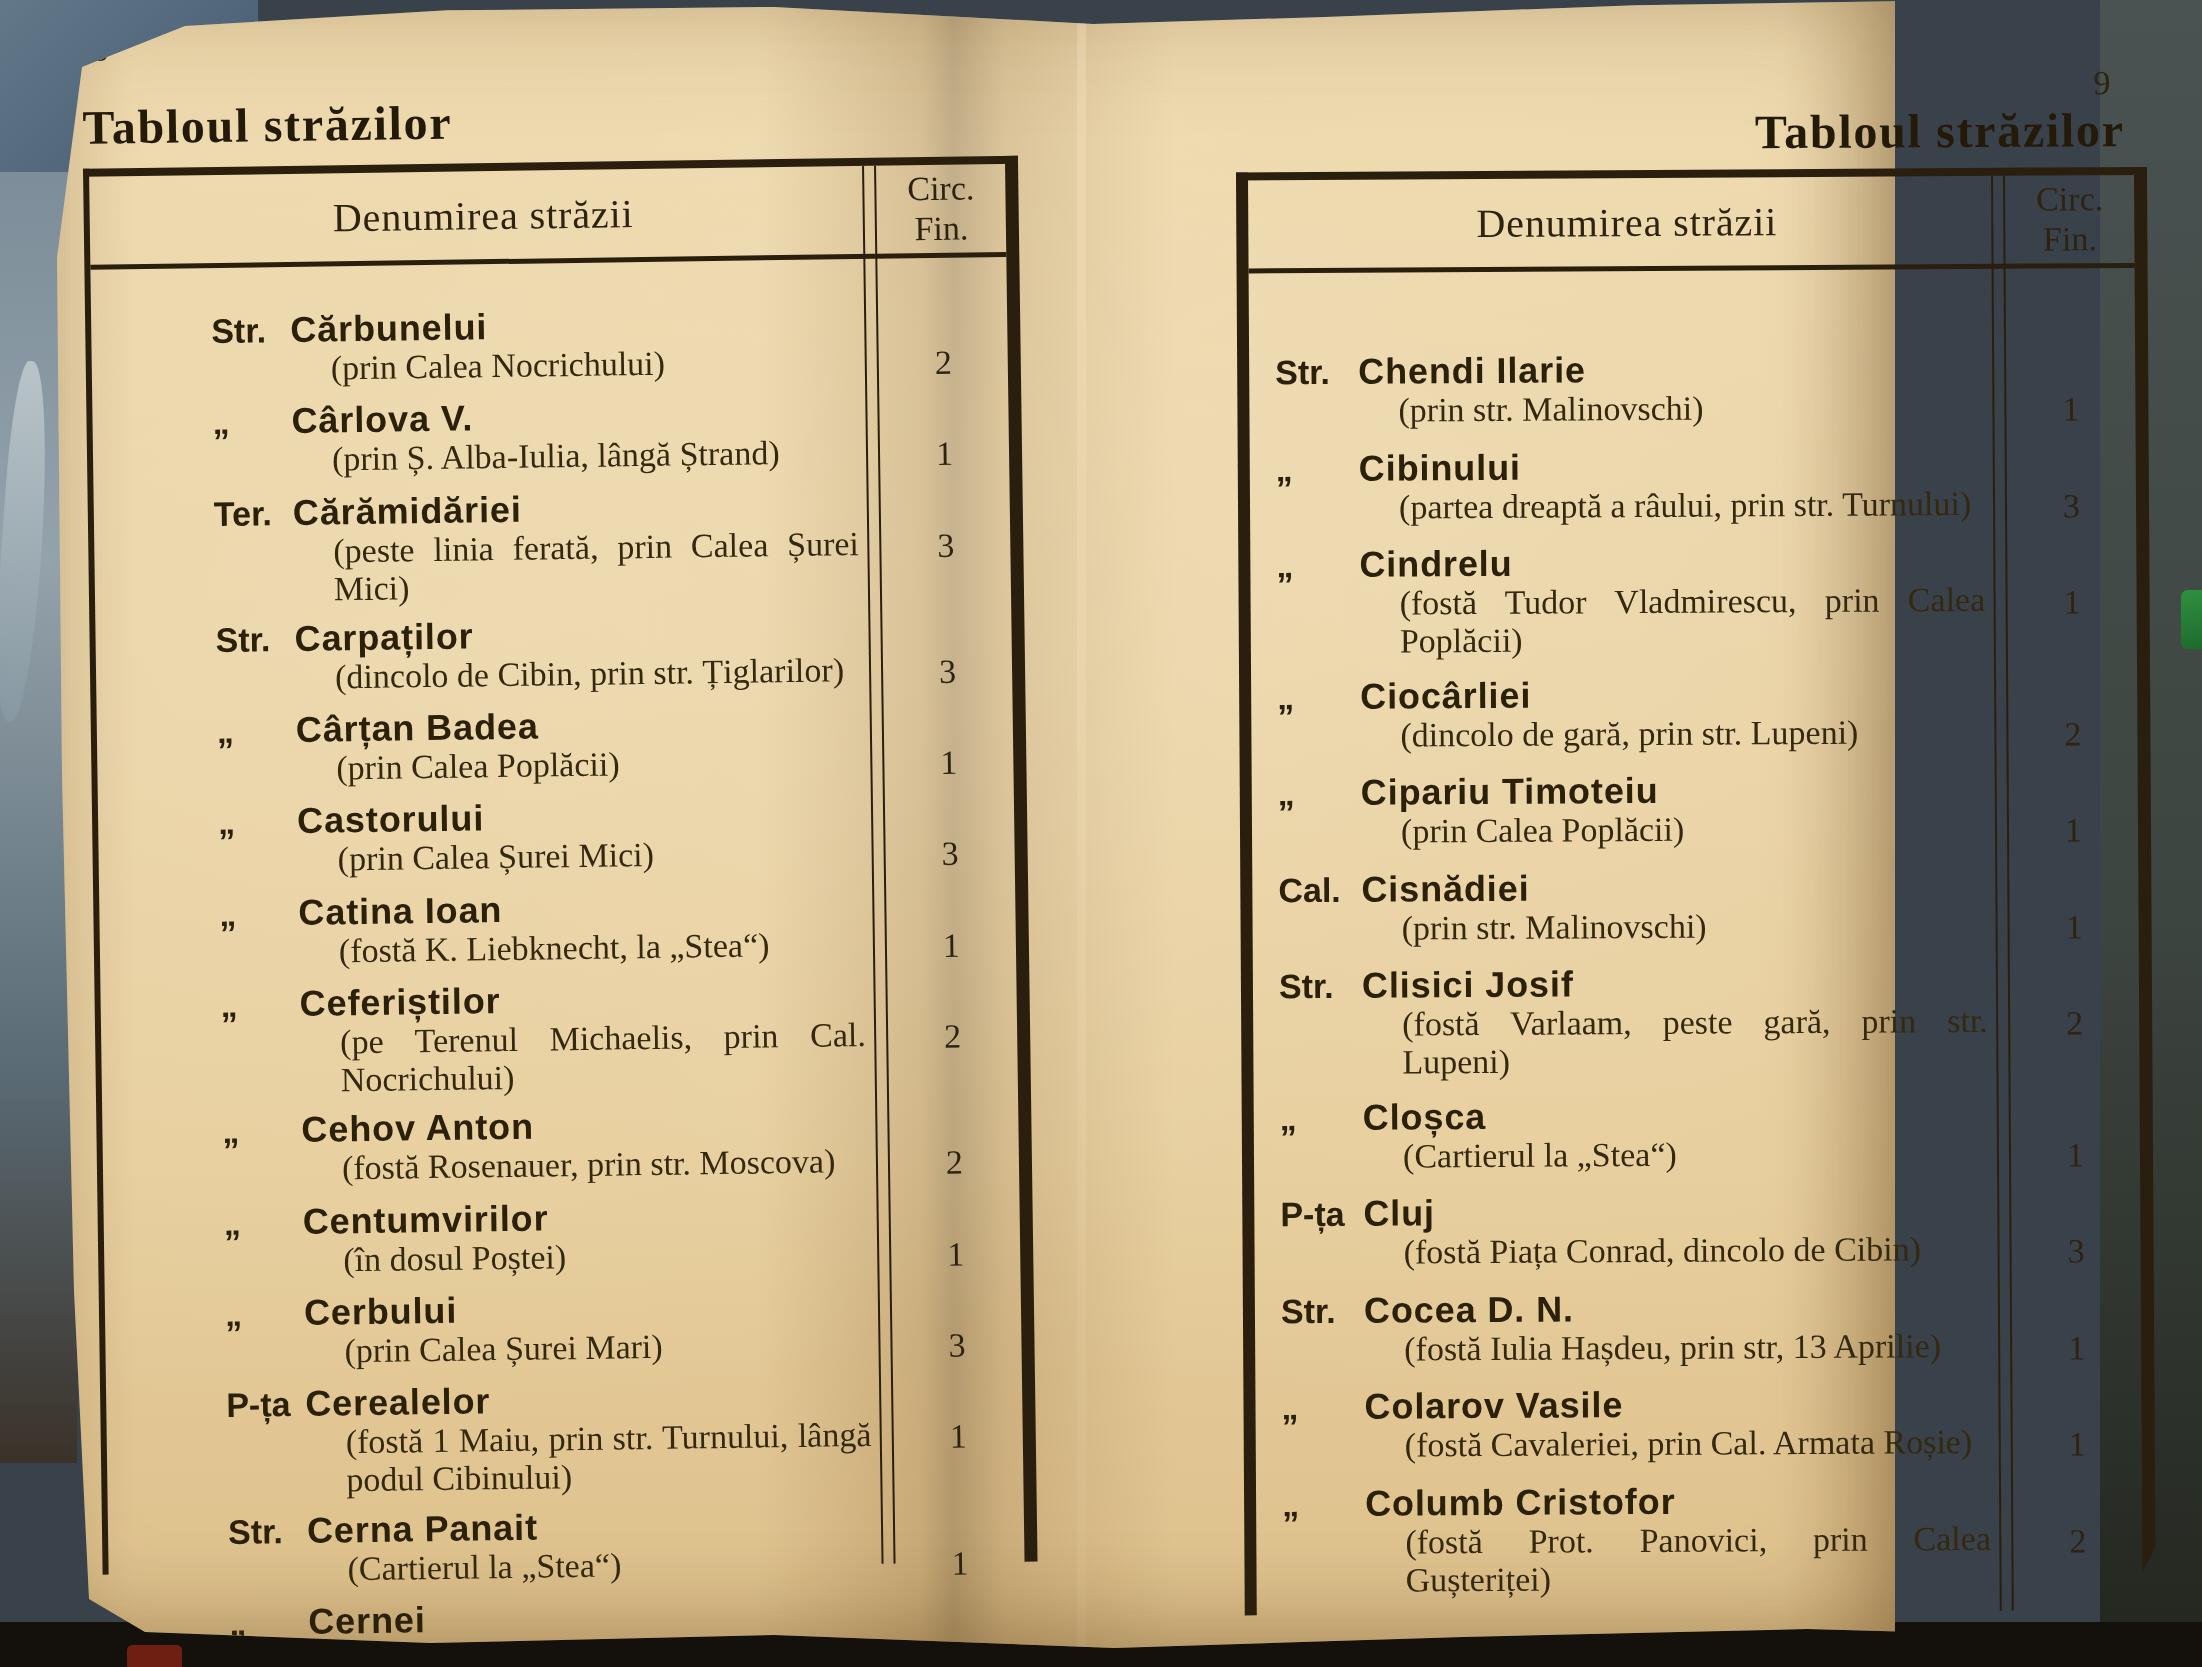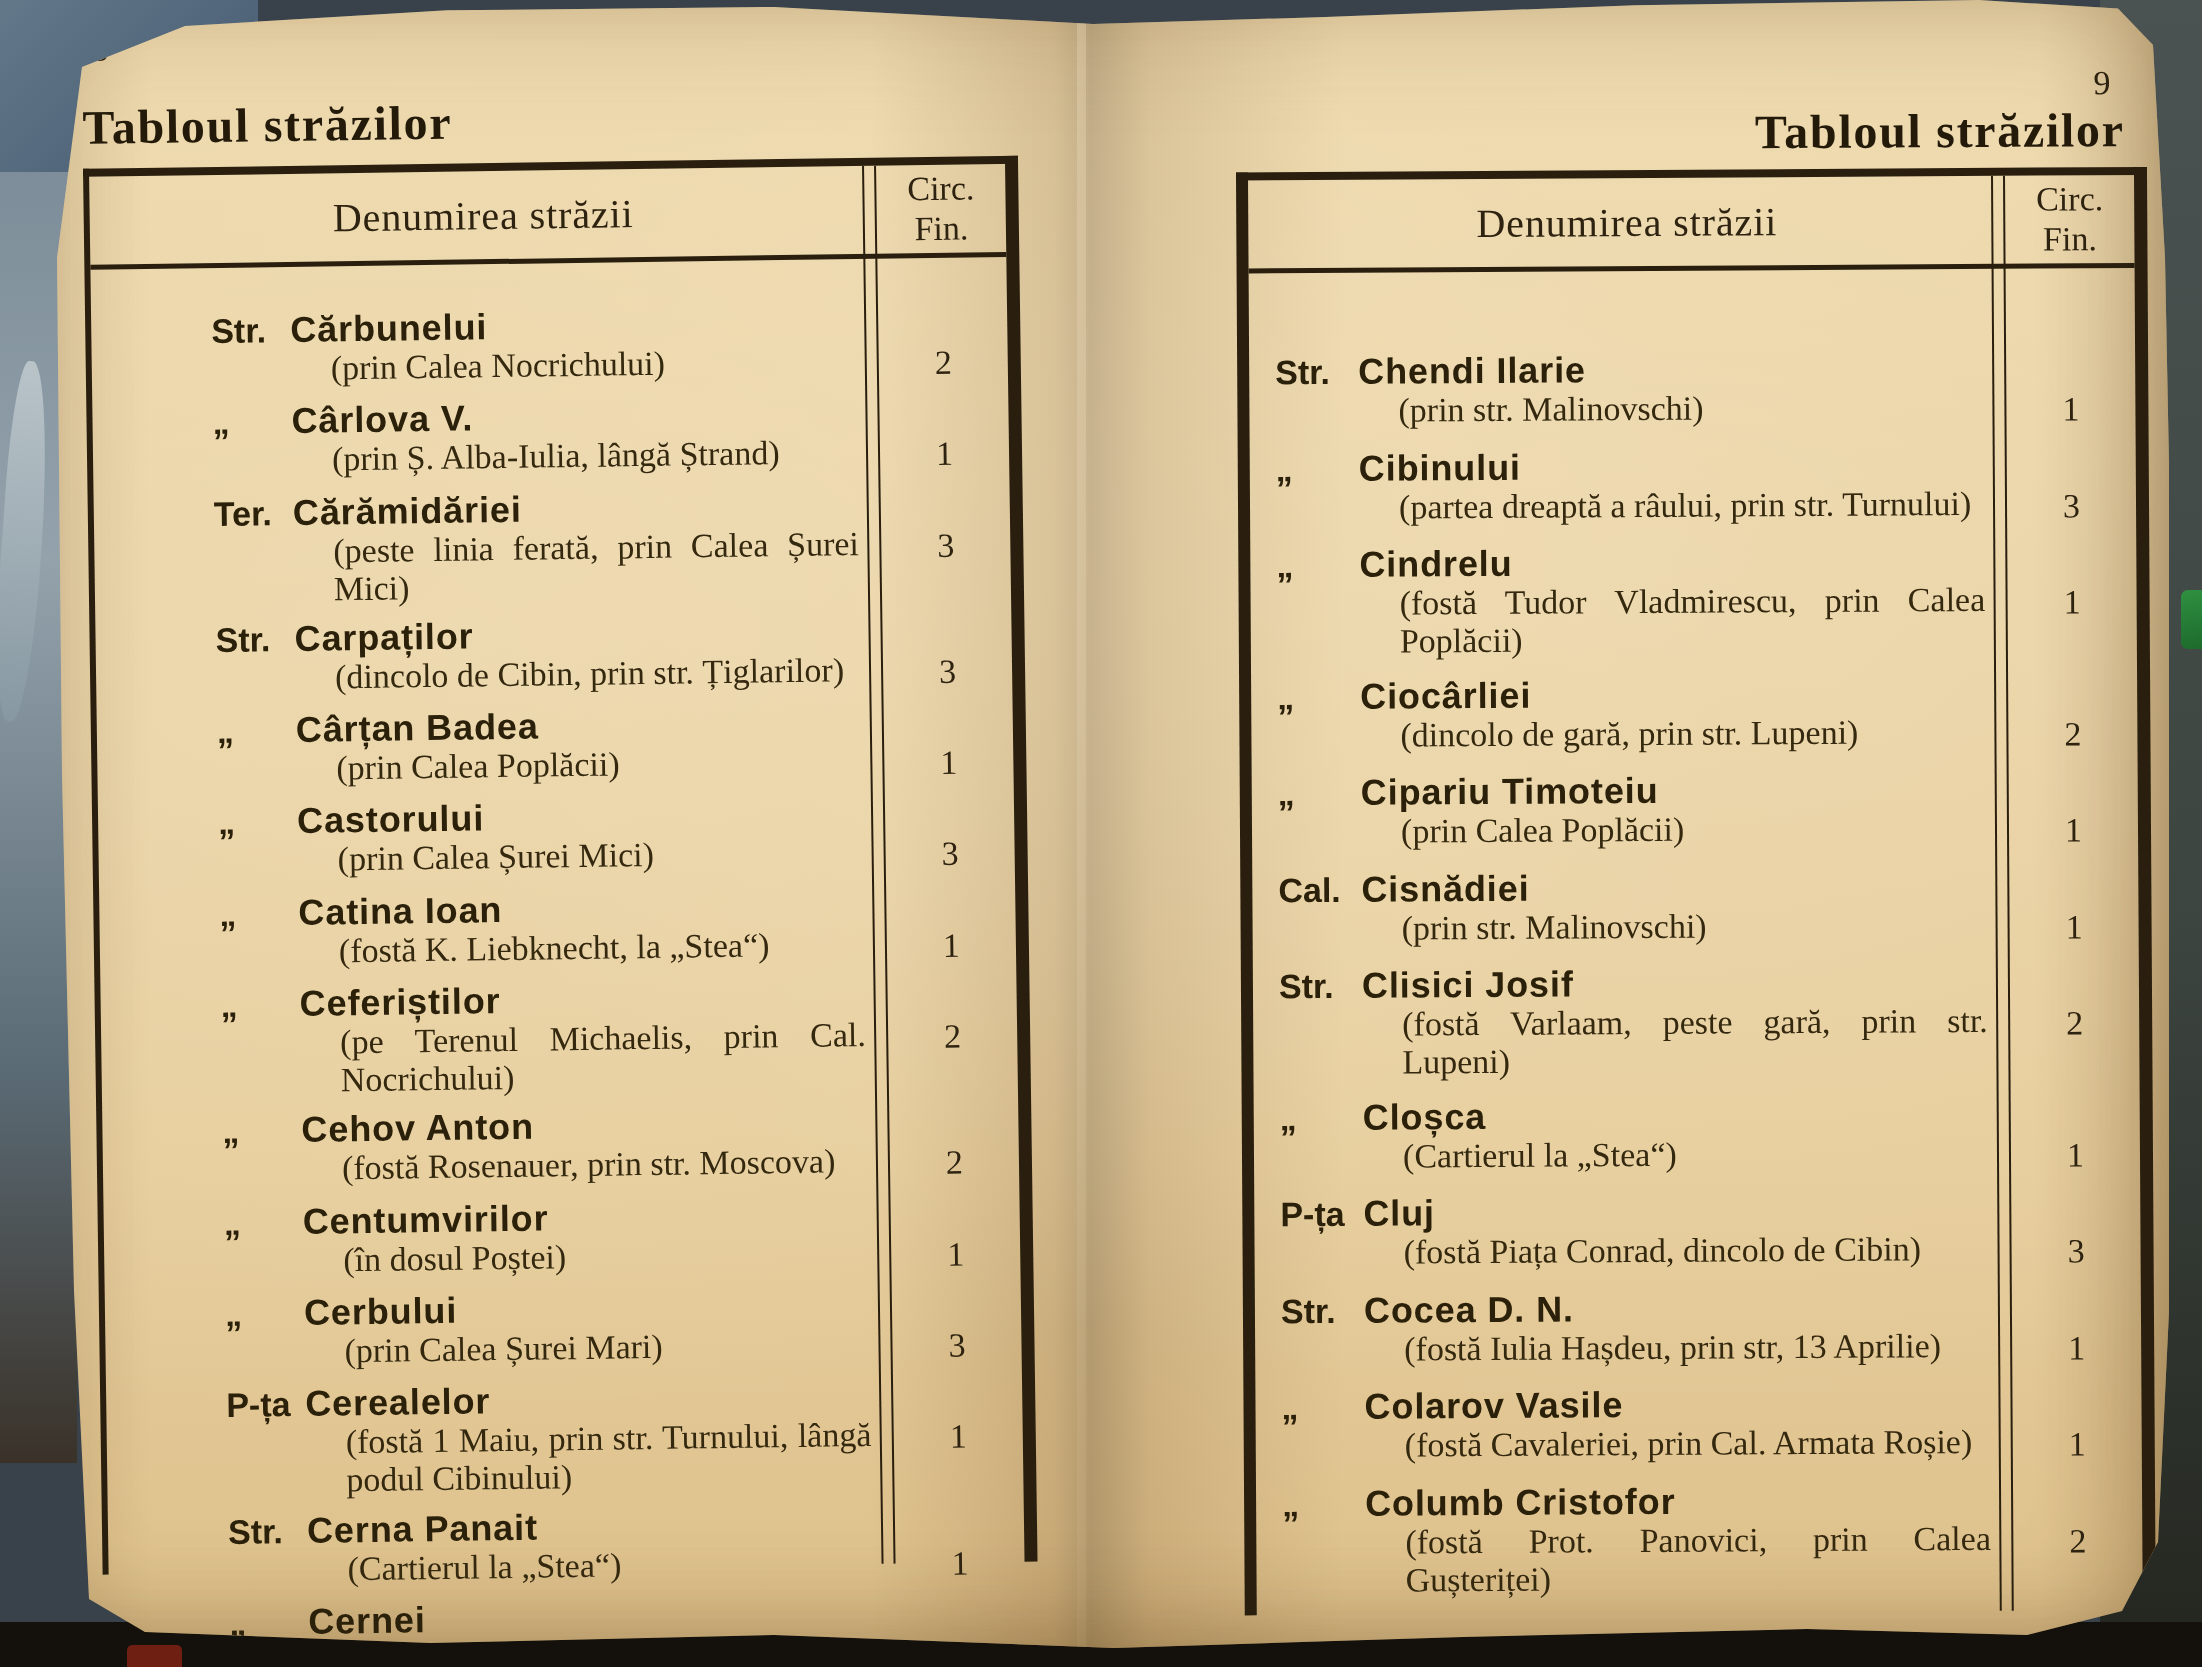--- a/index.html
+++ b/index.html
@@ -12,21 +12,21 @@
     background:linear-gradient(180deg,#7d8d99 0%,#93a2ab 30%,#5a6a74 70%,#3a3229 100%);}
   .torn-edge{position:absolute;left:1.7px;top:361px;width:40px;height:361px;border-radius:40% 60% 50% 50%;
     background:linear-gradient(180deg,#b9c4c9,#8798a2);transform:rotate(4deg);}
   .bg-right{position:absolute;right:0;top:0;width:103px;height:1667px;
     background:linear-gradient(180deg,#4a5352 0%,#3d4540 55%,#23261f 100%);}
   .bg-bottom{position:absolute;left:0;bottom:0;width:2203px;height:45px;background:#14110c;}
   .red-mark{position:absolute;left:127px;bottom:0;width:55px;height:22.4px;background:#6e1f12;border-radius:5.2px 5.2px 0 0;}
   .green-mark{position:absolute;right:0;top:590px;width:22.4px;height:59px;background:linear-gradient(170deg,#2f9040,#1d6b2d);border-radius:6.9px 0 0 6.9px;}
 
   
-  .book{position:absolute;left:0;top:0;width:2169px;height:1667px;
+  .book{position:absolute;left:0;top:0;width:1895px;height:1667px;
     background:
       radial-gradient(ellipse at 20% 38%,rgba(255,246,222,.22),transparent 55%),
       radial-gradient(ellipse at 76% 34%,rgba(255,246,222,.20),transparent 55%),
       linear-gradient(90deg,rgba(118,84,40,.22) 0%,transparent 7%,transparent 40%,
         rgba(125,88,42,.24) 48.6%,rgba(70,48,22,.30) 50.3%,rgba(125,88,42,.20) 53%,
         transparent 62%,transparent 94%,rgba(118,84,40,.22) 100%),
       linear-gradient(180deg,#eed9ad 0%,#e9d2a4 32%,#e6cd9c 70%,#ddc08b 100%);
     box-shadow:inset 0 0 129px rgba(110,75,30,.32), inset 0 -39px 77px rgba(90,60,25,.26);
     clip-path:polygon(82px 67px,185px 26px,447px 10.3px,774px 6.9px,1093px 24px,1325px 17px,
       1635px 5.2px,1979px 0px,2118px 8.6px,2153px 45px,2165px 258px,2175px 774px,2170px 1291px,

